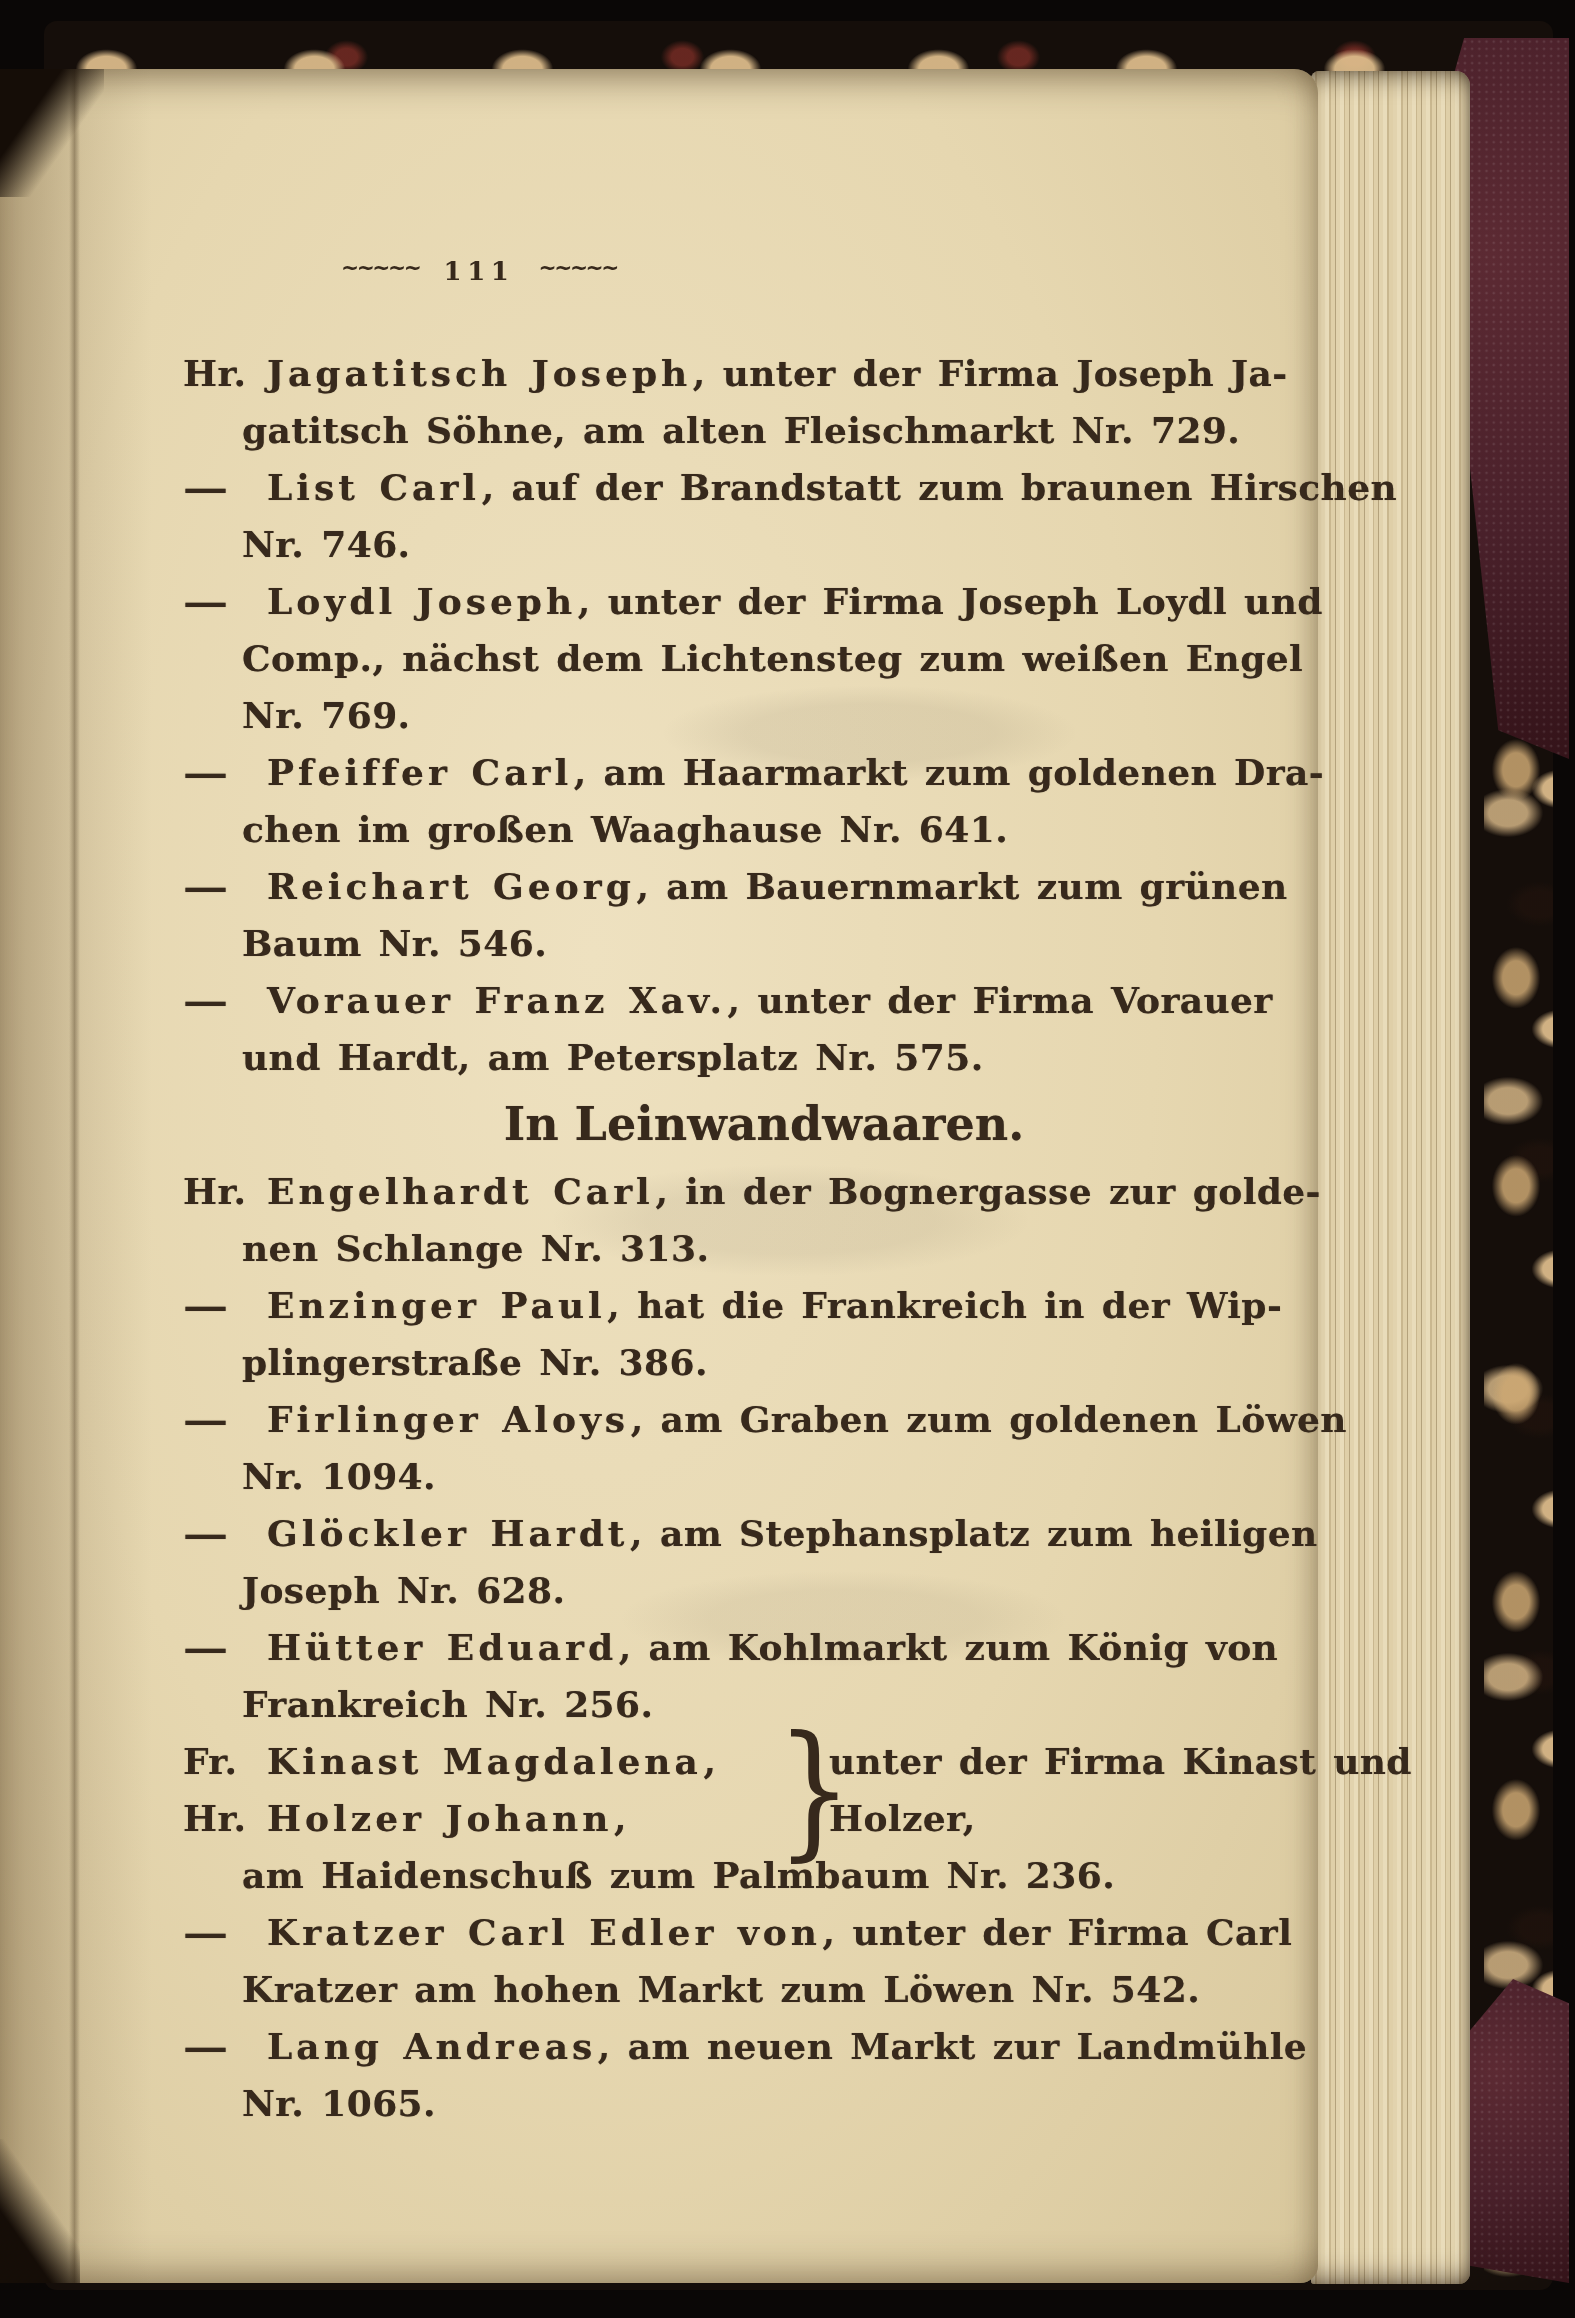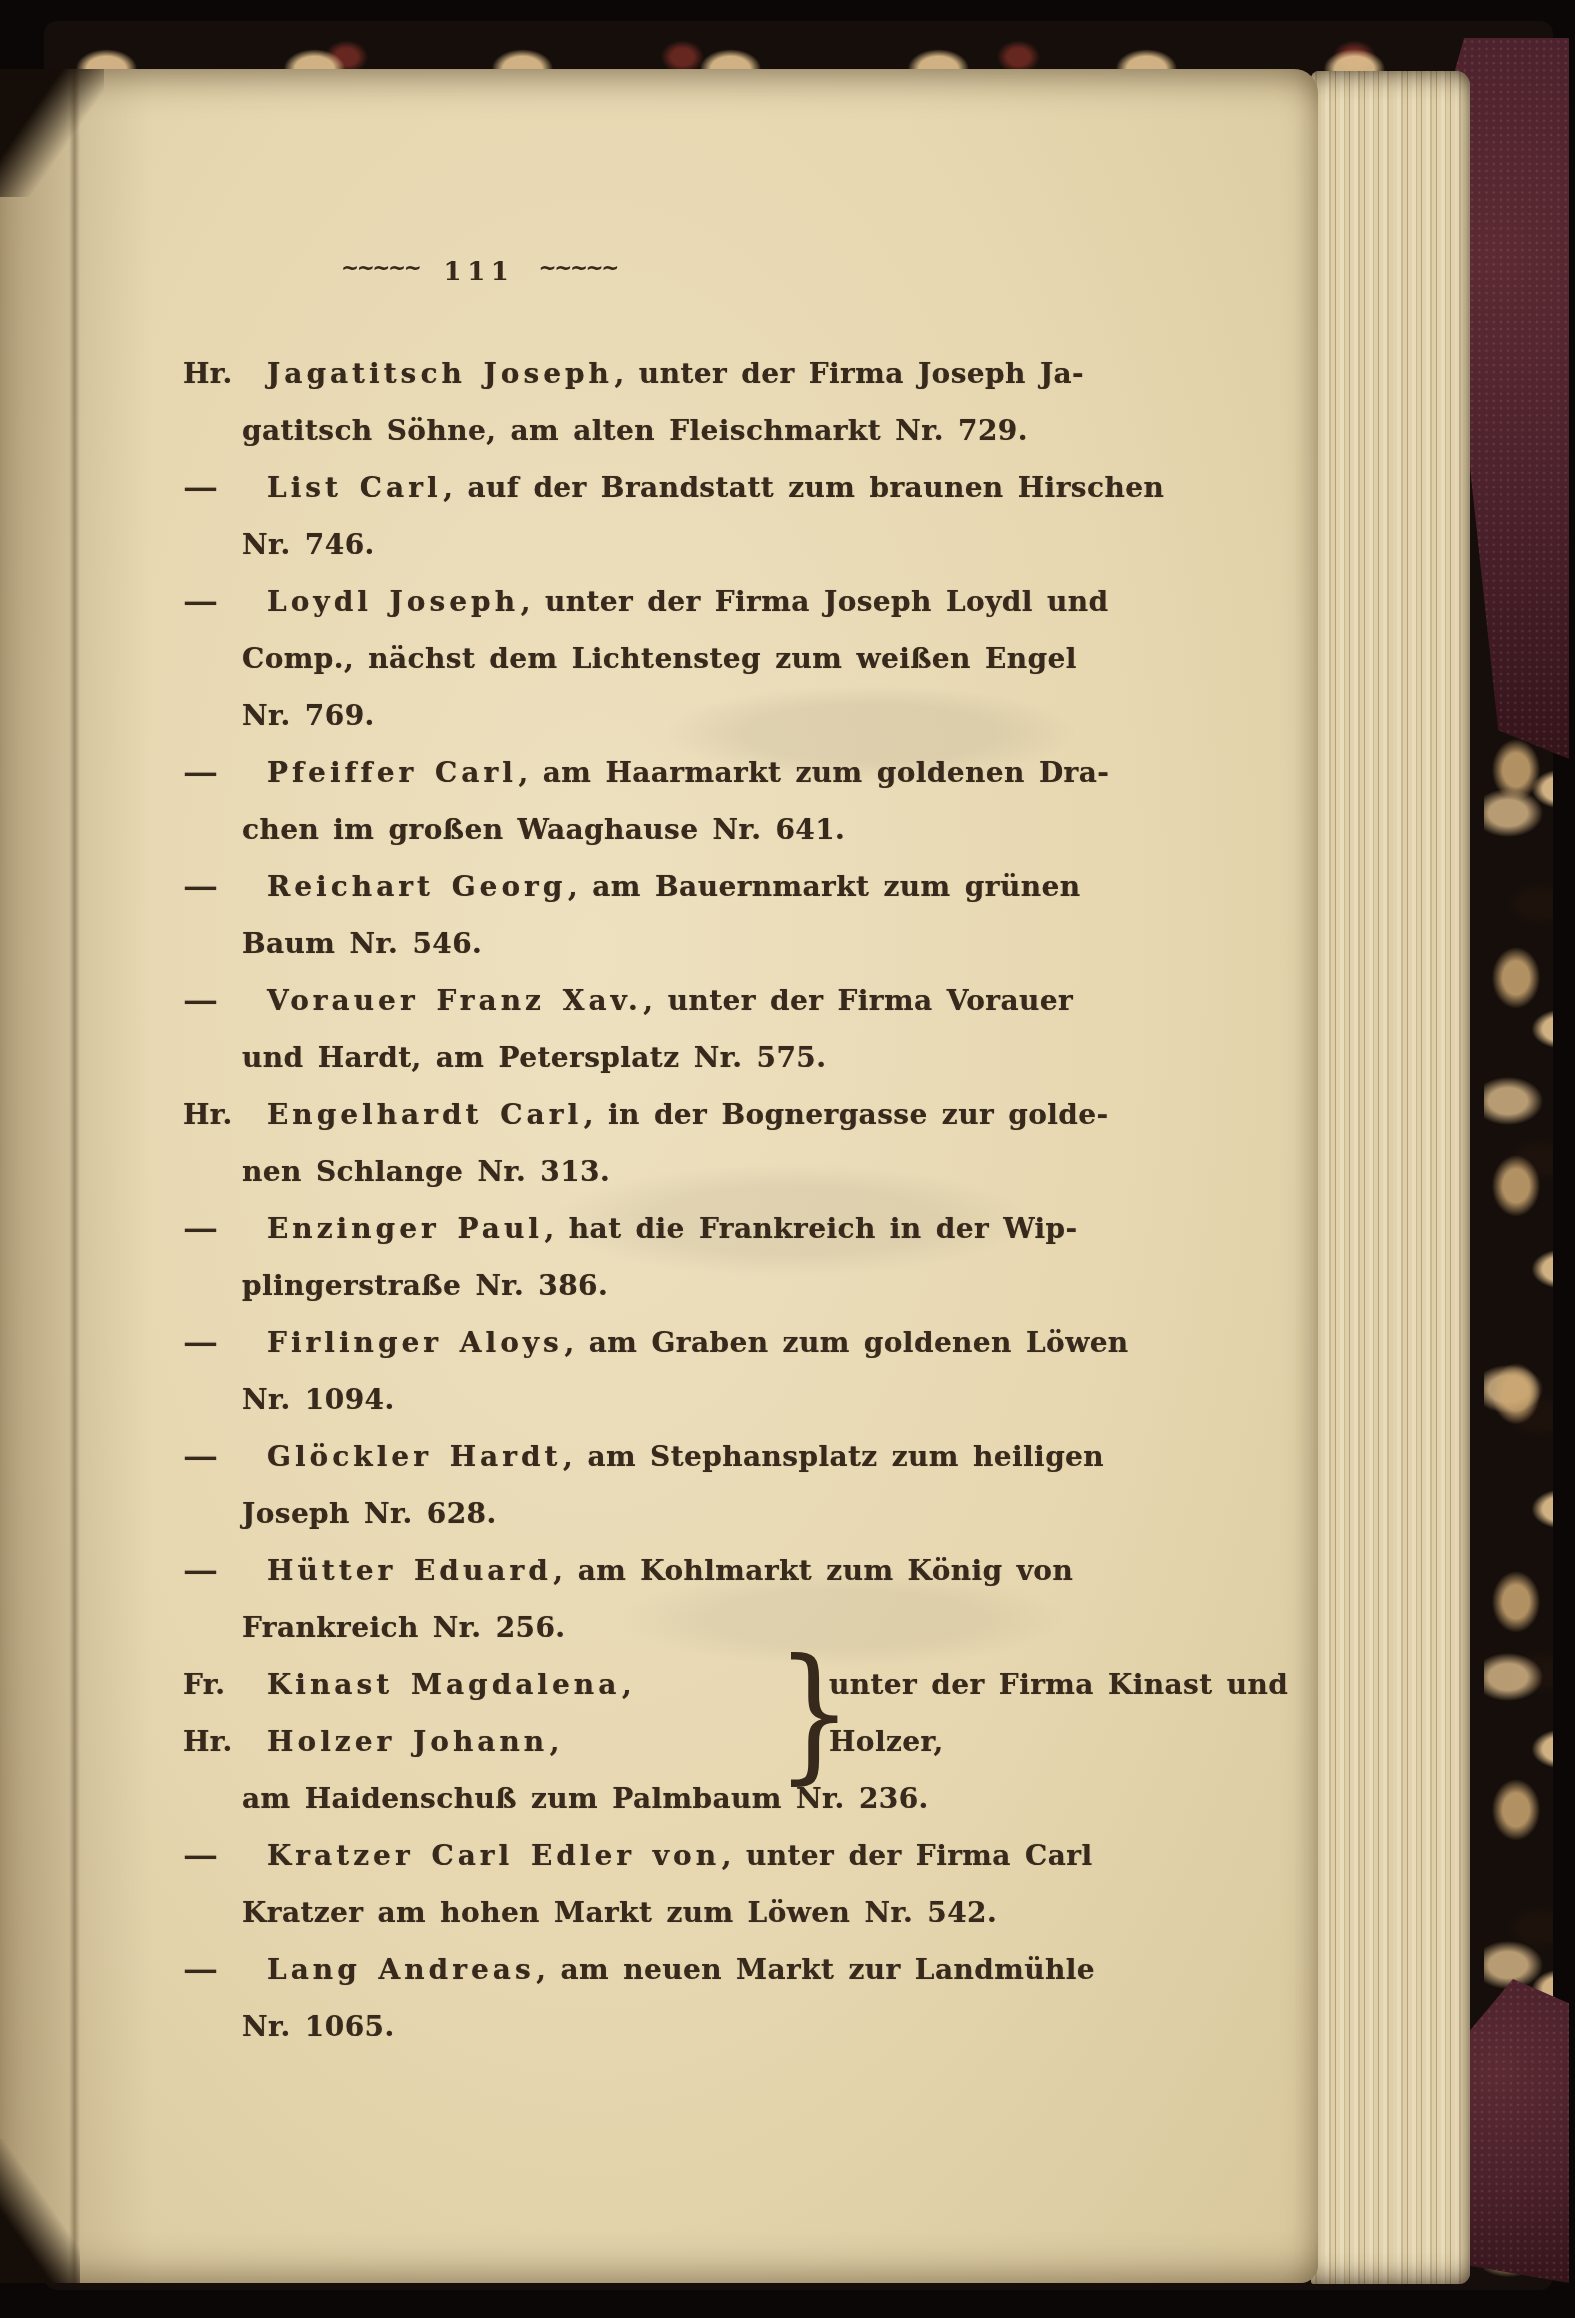--- a/index.html
+++ b/index.html
@@ -61,21 +61,21 @@
       radial-gradient(ellipse 224px 48px at 64% 70%, rgba(110,100,80,.08) 0 60%, rgba(110,100,80,0) 100%);}
 
   
   .ink{color:#37291c;}
   .page-head{position:absolute;left:327px;top:248px;width:304px;height:45px;
     display:flex;align-items:center;justify-content:center;gap:24px;}
   .page-num{font-size:26px;font-weight:bold;letter-spacing:5.6px;}
   .squiggle{font-size:21.6px;font-weight:bold;letter-spacing:-2.4px;transform:translateY(-3.2px);}
 
   .text-block{position:absolute;left:183px;top:345px;width:1122px;}
-  .line{position:relative;height:57px;line-height:57px;font-size:28px;font-weight:bold;
+  .line{position:relative;height:57px;line-height:57px;font-size:36px;font-weight:bold;
         white-space:nowrap;letter-spacing:0.4px;word-spacing:4px;
         text-shadow:0 0 0.8px rgba(55,41,28,.55);}
   .line .pre{position:absolute;left:0;top:0;}
   .line .pre.dash{font-weight:900;transform:scaleX(1.25);transform-origin:left center;}
   .line .body{display:inline-block;margin-left:84px;}
   .line .name{letter-spacing:4px;margin-right:1.6px;}
   .line.cont{padding-left:59px;}
   .heading{height:77px;line-height:77px;font-size:46px;font-weight:bold;text-align:center;
            padding-left:40px;white-space:nowrap;text-shadow:0 0 0.8px rgba(55,41,28,.55);}
   .brace-block{display:grid;grid-template-columns:593px 53px 1fr;grid-auto-rows:57px;}
@@ -115,20 +115,21 @@
       <div class="line cont">Nr. 746.</div>
       <div class="line"><span class="pre dash">—</span><span class="body"><span class="name">Loydl Joseph</span><span>, unter der Firma Joseph Loydl und</span></span></div>
       <div class="line cont">Comp., nächst dem Lichtensteg zum weißen Engel</div>
       <div class="line cont">Nr. 769.</div>
       <div class="line"><span class="pre dash">—</span><span class="body"><span class="name">Pfeiffer Carl</span><span>, am Haarmarkt zum goldenen Dra-</span></span></div>
       <div class="line cont">chen im großen Waaghause Nr. 641.</div>
       <div class="line"><span class="pre dash">—</span><span class="body"><span class="name">Reichart Georg</span><span>, am Bauernmarkt zum grünen</span></span></div>
       <div class="line cont">Baum Nr. 546.</div>
       <div class="line"><span class="pre dash">—</span><span class="body"><span class="name">Vorauer Franz Xav.</span><span>, unter der Firma Vorauer</span></span></div>
       <div class="line cont">und Hardt, am Petersplatz Nr. 575.</div>
+      <div class="heading">In Leinwandwaaren.</div>
       <div class="line"><span class="pre">Hr.</span><span class="body"><span class="name">Engelhardt Carl</span><span>, in der Bognergasse zur golde-</span></span></div>
       <div class="line cont">nen Schlange Nr. 313.</div>
       <div class="line"><span class="pre dash">—</span><span class="body"><span class="name">Enzinger Paul</span><span>, hat die Frankreich in der Wip-</span></span></div>
       <div class="line cont">plingerstraße Nr. 386.</div>
       <div class="line"><span class="pre dash">—</span><span class="body"><span class="name">Firlinger Aloys</span><span>, am Graben zum goldenen Löwen</span></span></div>
       <div class="line cont">Nr. 1094.</div>
       <div class="line"><span class="pre dash">—</span><span class="body"><span class="name">Glöckler Hardt</span><span>, am Stephansplatz zum heiligen</span></span></div>
       <div class="line cont">Joseph Nr. 628.</div>
       <div class="line"><span class="pre dash">—</span><span class="body"><span class="name">Hütter Eduard</span><span>, am Kohlmarkt zum König von</span></span></div>
       <div class="line cont">Frankreich Nr. 256.</div>

